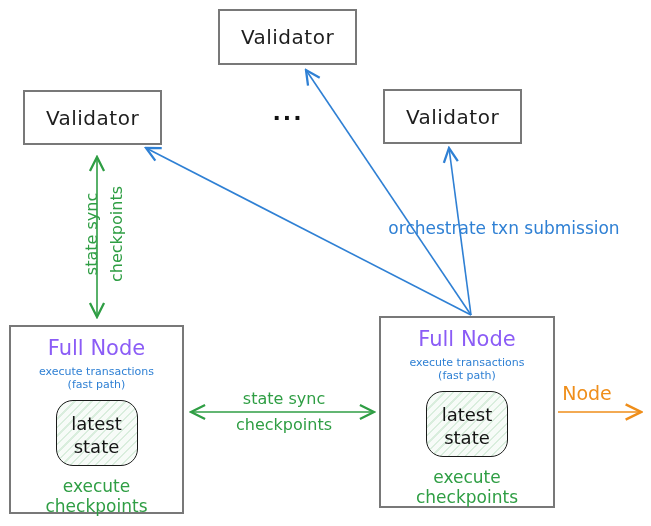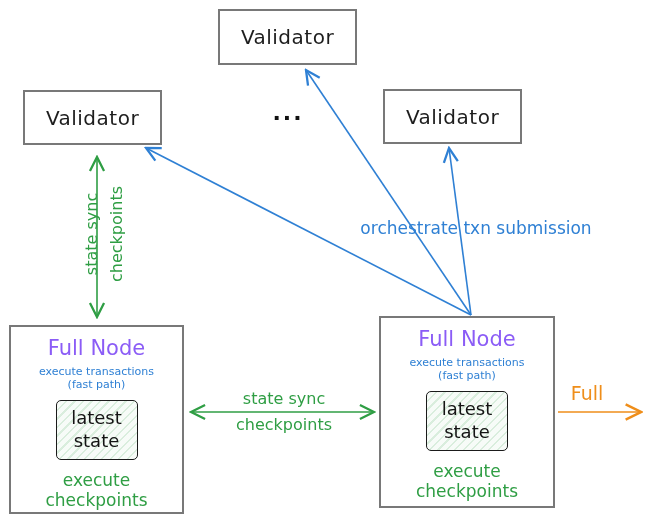--- a/index.html
+++ b/index.html
@@ -45,22 +45,22 @@
   .full-node {
     display:flex; flex-direction:column; align-items:center;
     text-align:center;
   }
   .fn-left  { left:9px;   top:325px; width:175px; height:189px; }
   .fn-right { left:379px; top:316px; width:176px; height:192px; }
   .fn-title { margin-top:9px; font-size:21px; color:#8b5cf6; }
   .fn-exec  { margin-top:5px; font-size:11px; line-height:1.2; color: var(--blue); }
   .state-box {
     margin-top:9px;
-    width:80px; padding:6px 0 7px 0;
-    border:1.6px solid #1b1b1b; border-radius:5px;
+    width:80px; padding:12px 0 7px 0;
+    border:1.6px solid #1b1b1b; border-radius:17px;
     background:
       repeating-linear-gradient(135deg,
         rgba(47,158,68,0.18) 0px, rgba(47,158,68,0.18) 1.5px,
         rgba(47,158,68,0.04) 1.5px, rgba(47,158,68,0.04) 6px);
     font-size:18px; line-height:1.25; color:#141414;
   }
   .fn-footer { margin-top:10px; font-size:17px; color: var(--green); }
 
   .lbl { position:absolute; white-space:nowrap; transform: translate(-50%,-50%); }
   .lbl-green  { color: var(--green); font-size:16px; }
@@ -134,17 +134,17 @@
     </div>
     <div class="fn-footer">execute checkpoints</div>
   </div>
 
   <div class="lbl lbl-green vlabel" style="left:91px; top:234px;">state sync</div>
   <div class="lbl lbl-green vlabel" style="left:116px; top:234px;">checkpoints</div>
 
   <div class="lbl lbl-green" style="left:284px; top:398px;">state sync</div>
   <div class="lbl lbl-green" style="left:284px; top:424px;">checkpoints</div>
 
-  <div class="lbl lbl-blue" style="left:476px; top:228px;">orchestrate txn submission</div>
+  <div class="lbl lbl-blue" style="left:504px; top:228px;">orchestrate txn submission</div>
 
-  <div class="lbl lbl-orange" style="left:587px; top:393px;">Full</div>
+  <div class="lbl lbl-orange" style="left:587px; top:393px;">Node</div>
 
 </div>
 
 </body></html>

